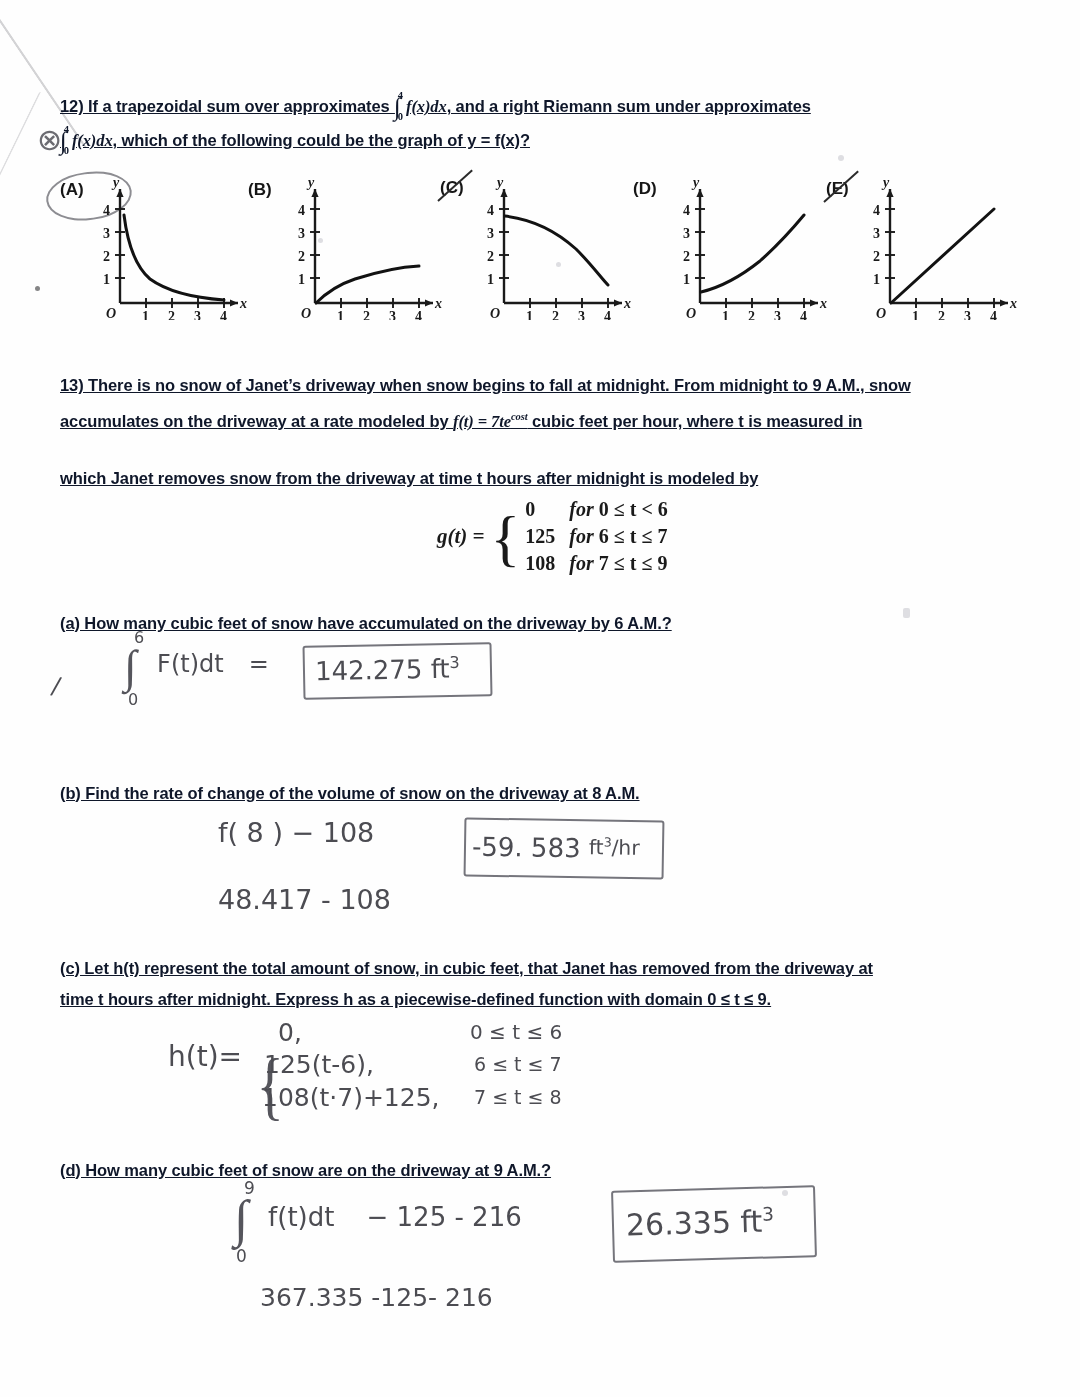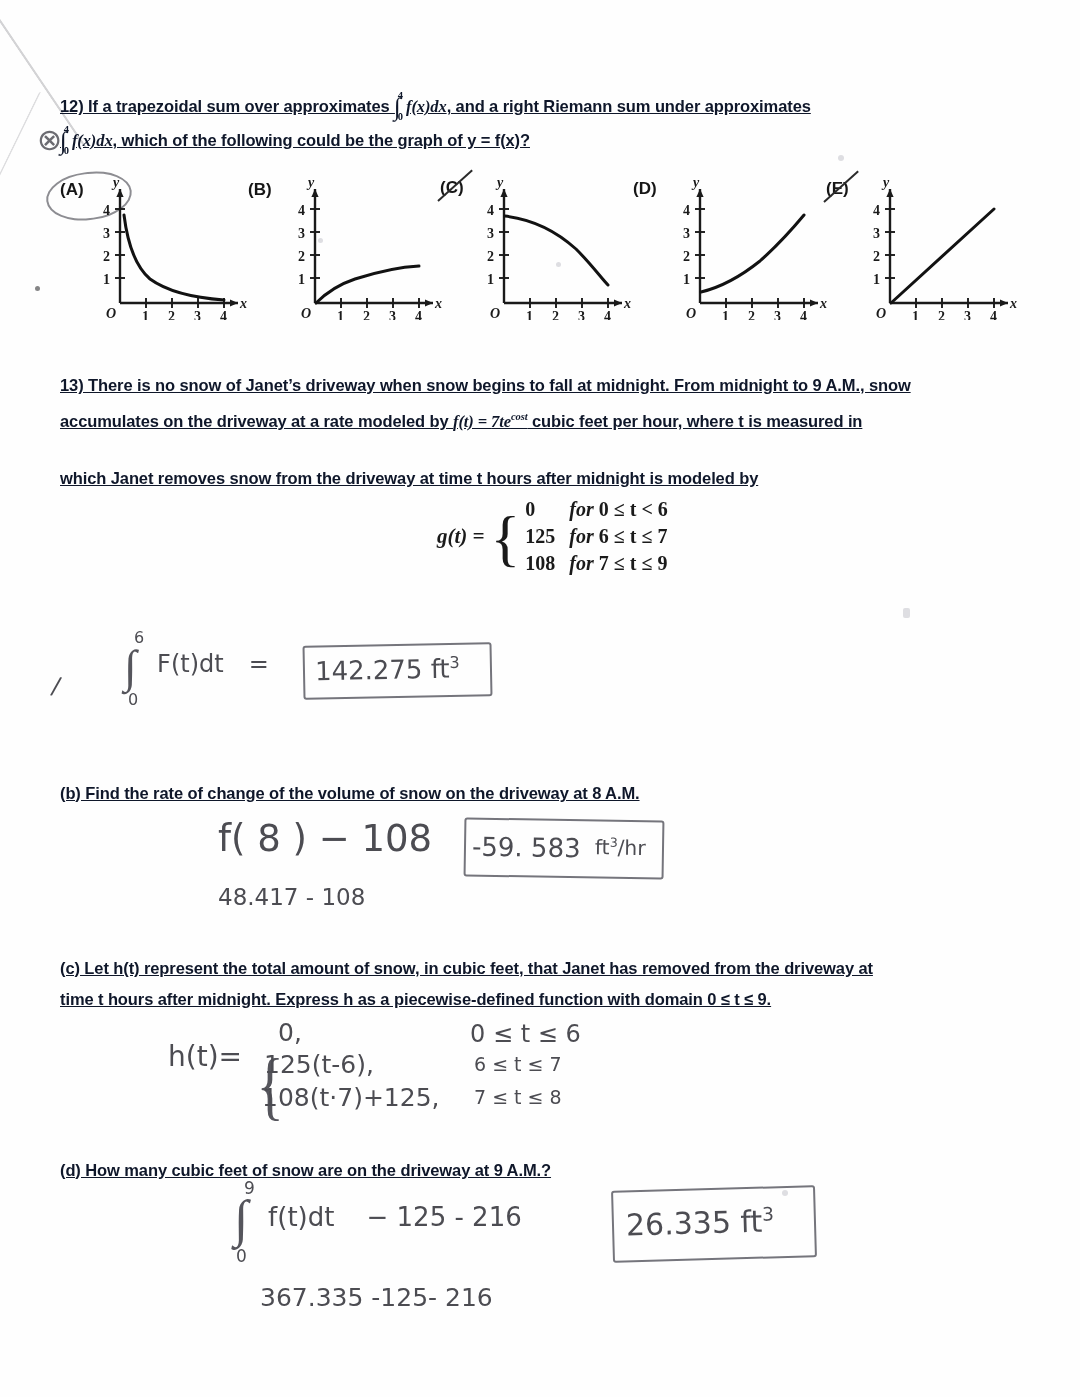--- a/index.html
+++ b/index.html
@@ -411,20 +411,21 @@
         <span class="pw-val">125</span>
         <span class="pw-cond"><span>for </span><span class="nv">6 ≤ t ≤ 7</span></span>
       </span>
       <span class="r">
         <span class="pw-val">108</span>
         <span class="pw-cond"><span>for </span><span class="nv">7 ≤ t ≤ 9</span></span>
       </span>
     </span>
   </div>
 
+  <div class="q" style="left:60px; top:608px; width:985px;">(a) How many cubic feet of snow have accumulated on the driveway by 6 A.M.?</div>
 
   <div class="hw" style="left:118px; top:632px;">
     <span style="position:relative;display:inline-block;height:78px;width:36px;vertical-align:top;">
       <span style="position:absolute;left:16px;top:-4px;font-size:16px;">6</span>
       <span class="big-int" style="position:absolute;left:6px;top:14px;">∫</span>
       <span style="position:absolute;left:10px;top:58px;font-size:16px;">0</span>
     </span>
     <span style="font-size:24px;position:relative;top:18px;left:-2px;">F(t)dt</span>
     <span style="font-size:24px;position:relative;top:18px;left:18px;">=</span>
   </div>
@@ -432,38 +433,38 @@
   <div class="box-ans tilt1" style="left:303px; top:644px; width:185px; height:50px;">
     <div class="hw" style="left:10px; top:8px; font-size:26px;">
       <span>142.275 ft</span><span class="hw-sup">3</span>
     </div>
   </div>
 
   <div class="hw" style="left:52px; top:672px; font-size:24px; transform:rotate(12deg);">/</div>
 
   <div class="q" style="left:60px; top:778px; width:985px;">(b) Find the rate of change of the volume of snow on the driveway at 8 A.M.</div>
 
-  <div class="hw" style="left:218px; top:817px; font-size:37px;">f( 8 ) −  108</div>
-  <div class="hw" style="left:218px; top:884px; font-size:23px;">48.417 - 108</div>
+  <div class="hw" style="left:218px; top:817px; font-size:27px;">f( 8 ) −  108</div>
+  <div class="hw" style="left:218px; top:884px; font-size:27px;">48.417 - 108</div>
 
   <div class="box-ans tiltb" style="left:464px; top:819px; width:196px; height:55px;">
     <div class="hw" style="left:6px; top:12px; font-size:26px;">
       <span>-59. 583</span>
-      <span class="hw-frac" style="margin-left:6px;"><span>ft</span><span class="hw-sup">3</span>/<span>hr</span></span>
+      <span class="hw-frac" style=""><span>ft</span><span class="hw-sup">3</span>/<span>hr</span></span>
     </div>
   </div>
 
   <div class="q" style="left:60px; top:953px; width:985px;">(c) Let h(t) represent the total amount of snow, in cubic feet, that Janet has removed from the driveway at</div>
   <div class="q" style="left:60px; top:984px; width:985px;">time t hours after midnight.  Express h as a piecewise-defined function with domain 0 ≤ t ≤ 9.</div>
 
   <div class="hw" style="left:168px; top:1040px; font-size:28px;">h(t)=</div>
   <div class="hw-brace" style="position:absolute; left:252px; top:1085px; transform:scaleX(.75);">{</div>
 
   <div class="hw" style="left:278px; top:1018px; font-size:25px;">0,</div>
-  <div class="hw" style="left:470px; top:1020px; font-size:24px;">0 ≤ t ≤ 6</div>
+  <div class="hw" style="left:470px; top:1020px; font-size:20px;">0 ≤ t ≤ 6</div>
 
   <div class="hw" style="left:264px; top:1050px; font-size:25px;">125(t-6),</div>
   <div class="hw" style="left:474px; top:1053px; font-size:19px;">6 ≤ t ≤ 7</div>
 
   <div class="hw" style="left:262px; top:1083px; font-size:25px;text-align:center;">108(t·7)+125,</div>
   <div class="hw" style="left:474px; top:1086px; font-size:19px;">7 ≤ t ≤ 8</div>
 
   <div class="q" style="left:60px; top:1155px; width:985px;">(d) How many cubic feet of snow are on the driveway at 9 A.M.?</div>
 
   <div class="hw" style="left:228px; top:1180px;">

